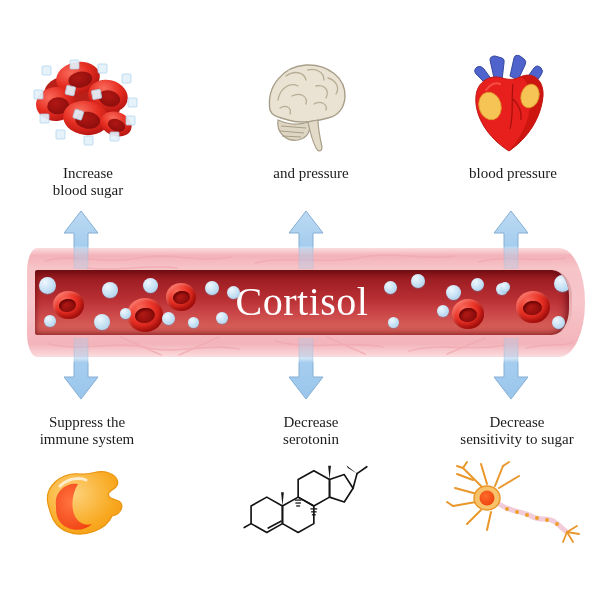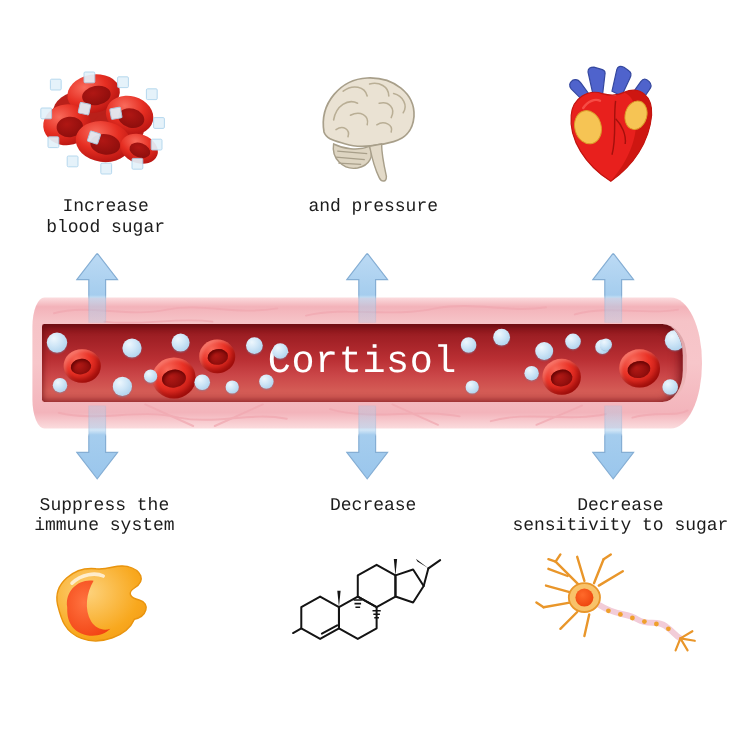--- a/index.html
+++ b/index.html
@@ -1,34 +1,34 @@
 <!DOCTYPE html>
 <html style="--background: #ffffff; --label-text: #1c1c1c; --vessel-label-text: #ffffff; --arrow-fill: #a5cdee; --arrow-border: #85aed4; --vessel-wall: #f6c3c7; --lumen-dark: #8f181d; --lumen-light: #d45b55; --red-blood-cell: #e02a22; --cortisol-molecule: #bcdcf2;"><head>
 <meta charset="utf-8">
 <style>
   html,body{margin:0;padding:0;background:#fff;}
   .stage{position:relative;width:612px;height:612px;background:var(--background,#fff);
-         font-family:Liberation Mono, monospace;overflow:hidden;}
+         font-family:Liberation Serif, serif;overflow:hidden;}
   .icon-box{position:absolute;}
   .icon-box svg{width:100%;height:100%;display:block;}
   .label{position:absolute;width:190px;text-align:center;color:var(--label-text,#1c1c1c);
          font-size:15px;line-height:16.5px;}
   .label span{display:block;}
   
   .vessel{position:absolute;left:27px;top:248px;width:558px;height:109px;
           background:linear-gradient(180deg,#fbdcde 0%,#f3b2b9 7%,#f6c3c7 18%,#f7c6ca 50%,#f3b4bb 88%,#fbdcde 100%);
           border-radius:10px 26px 26px 10px / 24px 54px 54px 24px;}
   .wall-texture{position:absolute;left:0;top:0;pointer-events:none;}
   .lumen{position:absolute;left:8px;right:13px;top:22px;bottom:22px;overflow:hidden;
          border-radius:2px 20px 20px 2px / 2px 26px 26px 2px;
          background:linear-gradient(180deg,#8f181d 0%,#a42227 22%,#b92f33 45%,#ca4547 65%,#d45b55 85%,#cf5a55 100%);
          box-shadow:inset 0 3px 6px rgba(80,5,10,.55), inset 0 -2px 4px rgba(120,15,20,.35), inset -5px 0 7px rgba(120,20,30,.45);
          border-right:3px solid rgba(250,225,228,.7);}
   .vessel-label{position:absolute;left:50%;top:50%;transform:translate(-50%,-53%);
-          color:var(--vessel-label-text,#fff);font-size:32px;letter-spacing:.5px;white-space:nowrap;}
+          color:var(--vessel-label-text,#fff);font-size:40px;letter-spacing:.5px;white-space:nowrap;}
   .rbc{position:absolute;border-radius:50%;
        background:radial-gradient(circle at 35% 30%, #f8695a 0%, #ea3226 40%, #c31a15 75%, #ad1310 100%);
        box-shadow:inset -2px -3px 4px rgba(120,0,0,.5), inset 2px 2px 3px rgba(255,160,150,.55);}
   .rbc-hole{position:absolute;left:22%;top:30%;width:56%;height:46%;border-radius:50%;
        background:radial-gradient(circle at 40% 35%, #b51a16 0%, #8c0d0c 70%);
        box-shadow:inset 1px 2px 3px rgba(90,0,0,.8);transform:rotate(-8deg);}
   .mol{position:absolute;border-radius:50%;
        background:radial-gradient(circle at 35% 30%, #eef7fd 0%, #cfe6f7 40%, #abd0ec 85%, #9ec6e4 100%);
        box-shadow:0 1px 1px rgba(100,150,190,.35);}
   
@@ -174,20 +174,21 @@
   </div>
 
   <div class="label" style="left:-7px;top:165px">
     <span>Increase</span>
     <span>blood sugar</span>
   </div>
   <div class="label" style="left:216px;top:165px">
     <span>and pressure</span>
   </div>
   <div class="label" style="left:418px;top:165px">
+    <span>blood pressure</span>
   </div>
 
   <div class="vessel">
     <svg class="wall-texture" width="558" height="109" viewBox="0 0 558 109">
       <g fill="none" stroke="#f0a8b1" stroke-width="1.6" opacity="0.75" stroke-linecap="round">
         <path d="M18,13 C48,5 78,17 112,10 C142,4 170,15 204,9"></path>
         <path d="M228,15 C262,7 298,17 336,9 C368,3 398,13 428,8"></path>
         <path d="M452,14 C482,6 512,15 538,10"></path>
         <path d="M60,20 C90,24 120,16 150,20"></path>
         <path d="M22,96 C56,104 88,92 122,100 C152,106 182,95 212,101"></path>
@@ -259,20 +260,21 @@
   <svg class="arrow down col-r" width="36" height="62" viewBox="0 0 36 62">
     <polygon points="11,0 25,0 25,39 35,39 18,61 1,39 11,39" fill="url(#dnFill)" stroke="url(#dnStroke)" stroke-width="1"></polygon>
   </svg>
 
   <div class="label" style="left:-8px;top:414px">
     <span>Suppress the</span>
     <span>immune system</span>
   </div>
   <div class="label" style="left:216px;top:414px">
     <span>Decrease</span>
+    <span>serotonin</span>
   </div>
   <div class="label" style="left:422px;top:414px">
     <span>Decrease</span>
     <span>sensitivity to sugar</span>
   </div>
 
   <div class="icon-box" style="left:36px;top:464px;width:92px;height:78px">
     <svg viewBox="0 0 92 78">
       <defs>
         <radialGradient id="ig" cx="0.35" cy="0.35" r="0.95">

